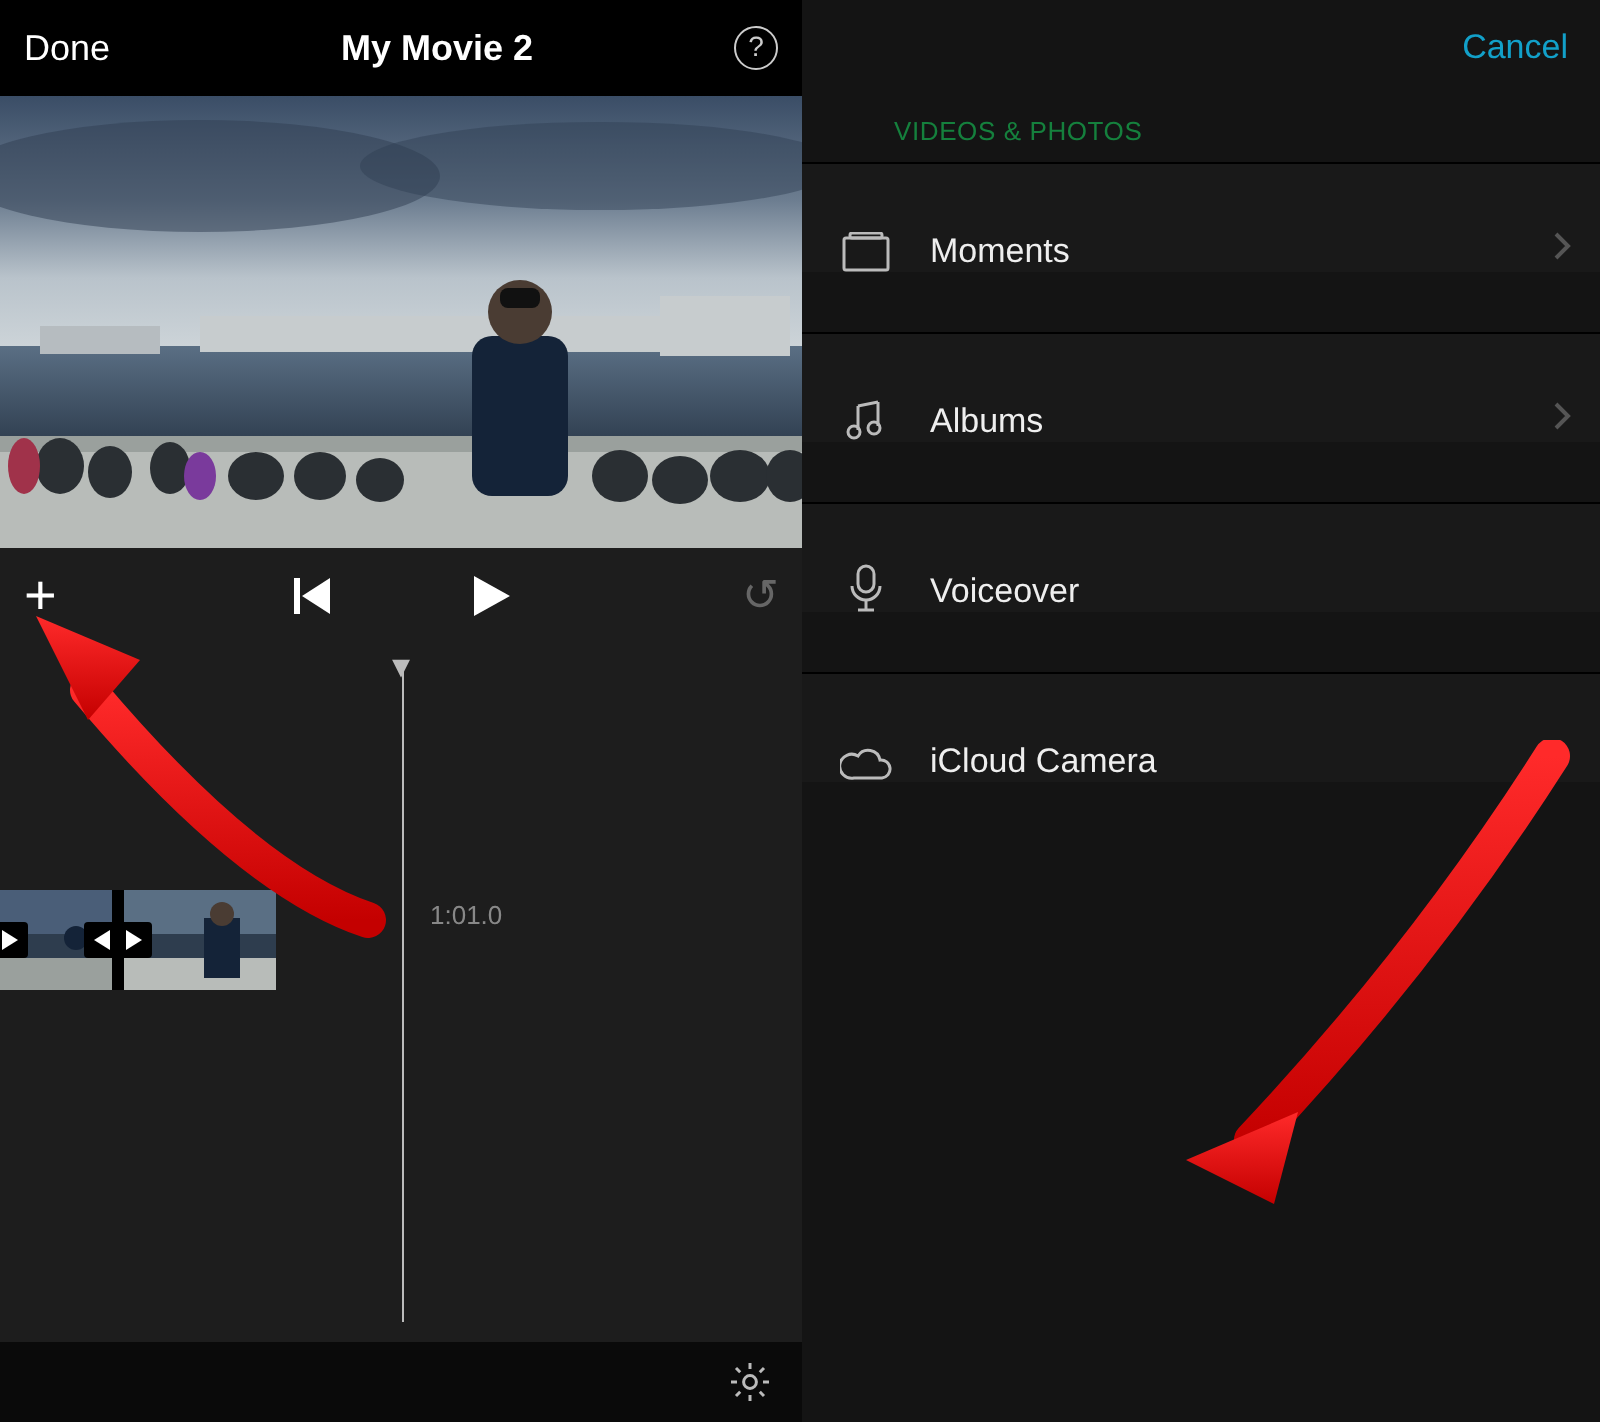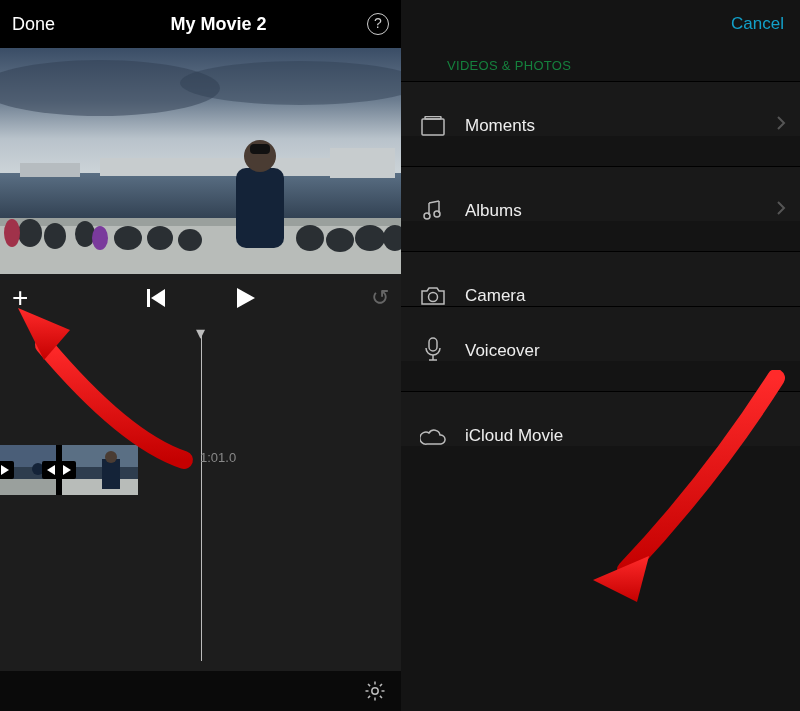--- a/index.html
+++ b/index.html
@@ -20,21 +20,21 @@
 
   .controls { display:flex; align-items:center; justify-content:space-between; height:48px; padding:0 12px; }
   .controls .plus { color:#fff; font-size:28px; font-weight:300; line-height:1;}
   .controls .prev svg, .controls .play svg { fill:#fff; display:block;}
   .controls .undo { color:#666; font-size:22px; transform:scaleX(-1);}
   .controls-center { display:flex; gap:70px; align-items:center; position:absolute; left:0; right:0; justify-content:center; pointer-events:none;}
   .controls-center > * { pointer-events:auto; }
 
   .marker { position:absolute; left:50%; transform:translateX(-50%); top:322px; color:#bbb; font-size:18px;}
   .playhead-line { position:absolute; left:50%; top:330px; bottom:50px; width:1px; background:#bbb; }
-  .timecode { position:absolute; left:200px; top:450px; color:#888; font-size:13px; }
+  .timecode { position:absolute; left:215px; top:450px; color:#888; font-size:13px; }
 
   .clips { position:absolute; top:445px; left:0; display:flex; align-items:center; }
   .clip { width:56px; height:50px; position:relative; }
   .clip svg { width:100%; height:100%; display:block; }
   .clip-handle { position:absolute; top:50%; transform:translateY(-50%); width:18px; height:18px; background:#000; border-radius:2px; display:flex; align-items:center; justify-content:center;}
   .clip-handle.left { left:-4px; }
   .clip-handle.right { right:-4px; }
   .clip-handle .tri { width:0;height:0; }
   .clip-handle.left .tri { border-left:8px solid #fff; border-top:5px solid transparent; border-bottom:5px solid transparent;}
   .clip-handle.right .tri { border-right:8px solid #fff; border-top:5px solid transparent; border-bottom:5px solid transparent;}
@@ -233,29 +233,20 @@
           </svg>
       </span>
       <span>Albums</span>
       <span class="chev"><svg width="10" height="16" viewBox="0 0 10 16" stroke-width="2">
             <path d="M2 2l6 6-6 6"></path>
           </svg></span>
     </div>
 
     <div class="group-gap"></div>
 
-    <div class="row">
-      <span class="ricon">
-        <svg width="24" height="20" viewBox="0 0 24 20" stroke-width="1.5">
-            <path d="M1 5h5l2-3h8l2 3h5v13H1z"></path>
-            <circle cx="12" cy="11" r="4.5"></circle>
-          </svg>
-      </span>
-      <span>Camera</span>
-    </div>
 
     <div class="row">
       <span class="ricon">
         <svg width="18" height="24" viewBox="0 0 18 24" stroke-width="1.5">
             <rect x="5" y="1" width="8" height="13" rx="4"></rect>
             <path d="M2 11a7 7 0 0 0 14 0"></path>
             <line x1="9" y1="18" x2="9" y2="23"></line>
             <line x1="5" y1="23" x2="13" y2="23"></line>
           </svg>
       </span>
@@ -263,21 +254,21 @@
     </div>
 
     <div class="group-gap"></div>
 
     <div class="row">
       <span class="ricon">
         <svg width="26" height="18" viewBox="0 0 26 18" stroke-width="1.5">
             <path d="M7 16a6 6 0 1 1 2-11 6 6 0 0 1 11 2 4.5 4.5 0 0 1 1 9H7z"></path>
           </svg>
       </span>
-      <span>iCloud Movie</span>
+      <span>iCloud Camera</span>
     </div>
 
     <div class="arrow" style="left:180px; top:370px;">
       <svg width="220" height="240" viewBox="0 0 220 240">
         <defs>
           <linearGradient id="ra2" x1="0" y1="0" x2="0" y2="1">
             <stop offset="0%" stop-color="#ff2a2a"></stop>
               <stop offset="100%" stop-color="#c40000"></stop>
           </linearGradient>
         </defs>

